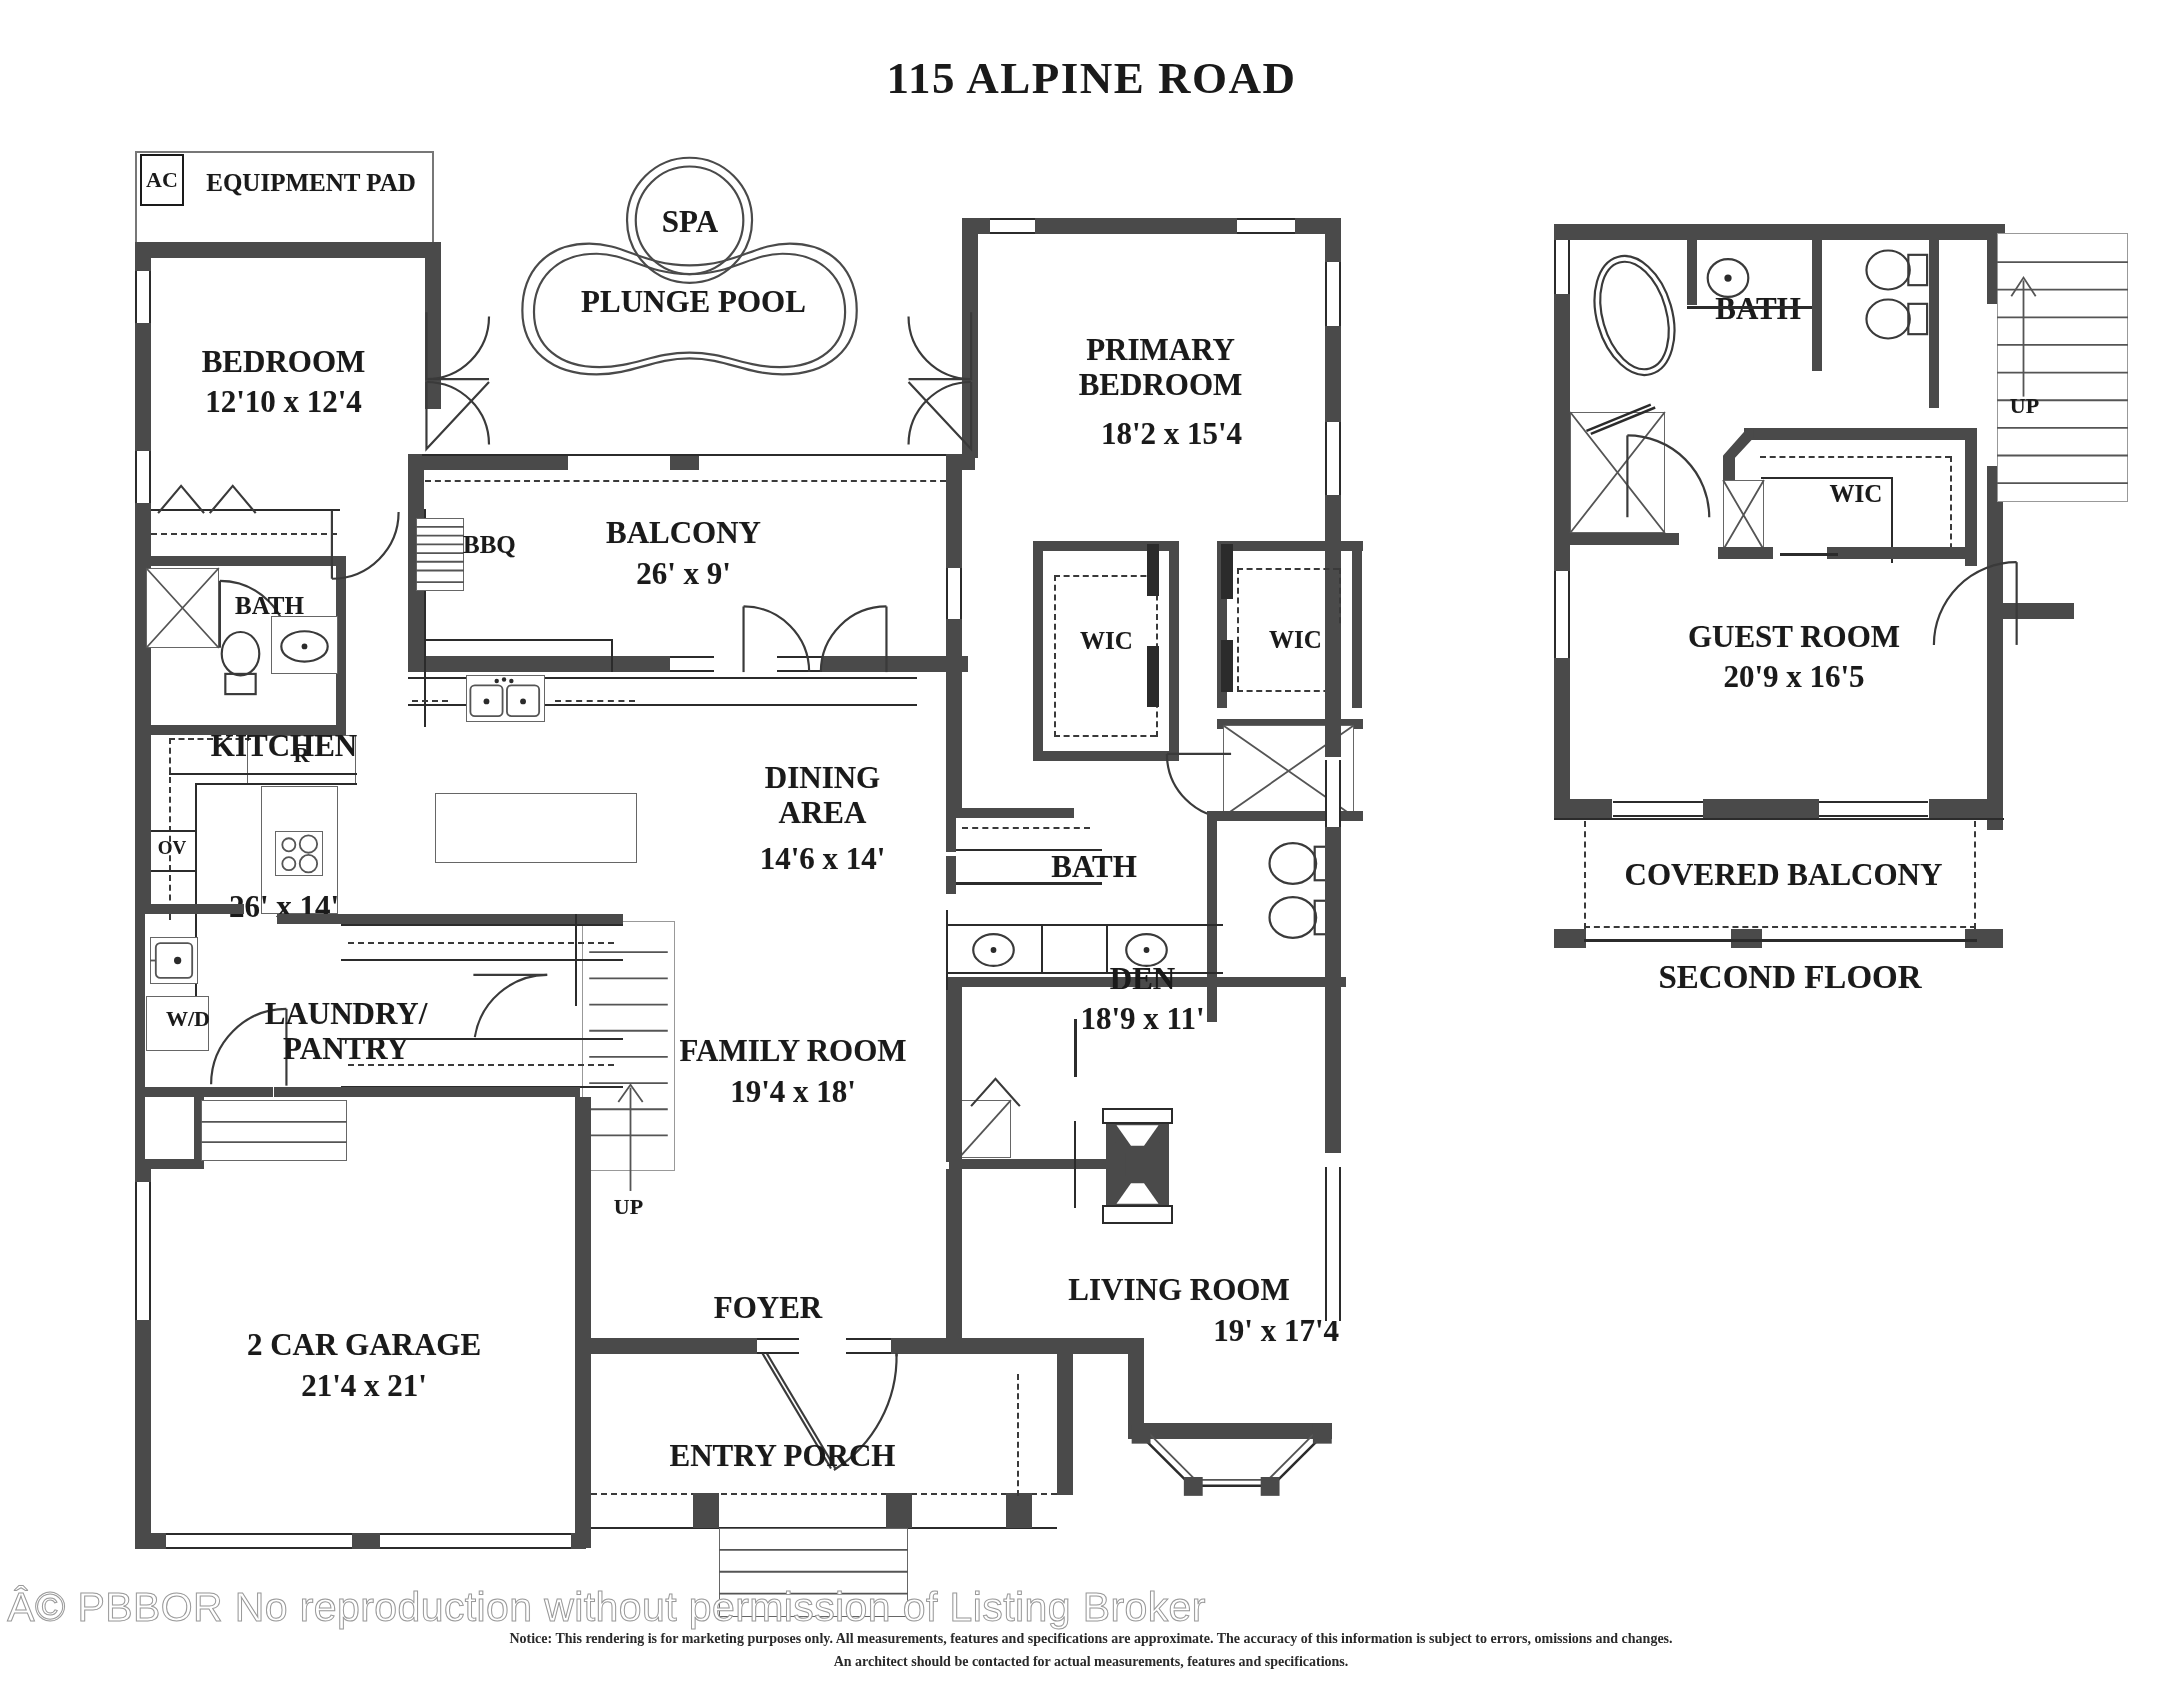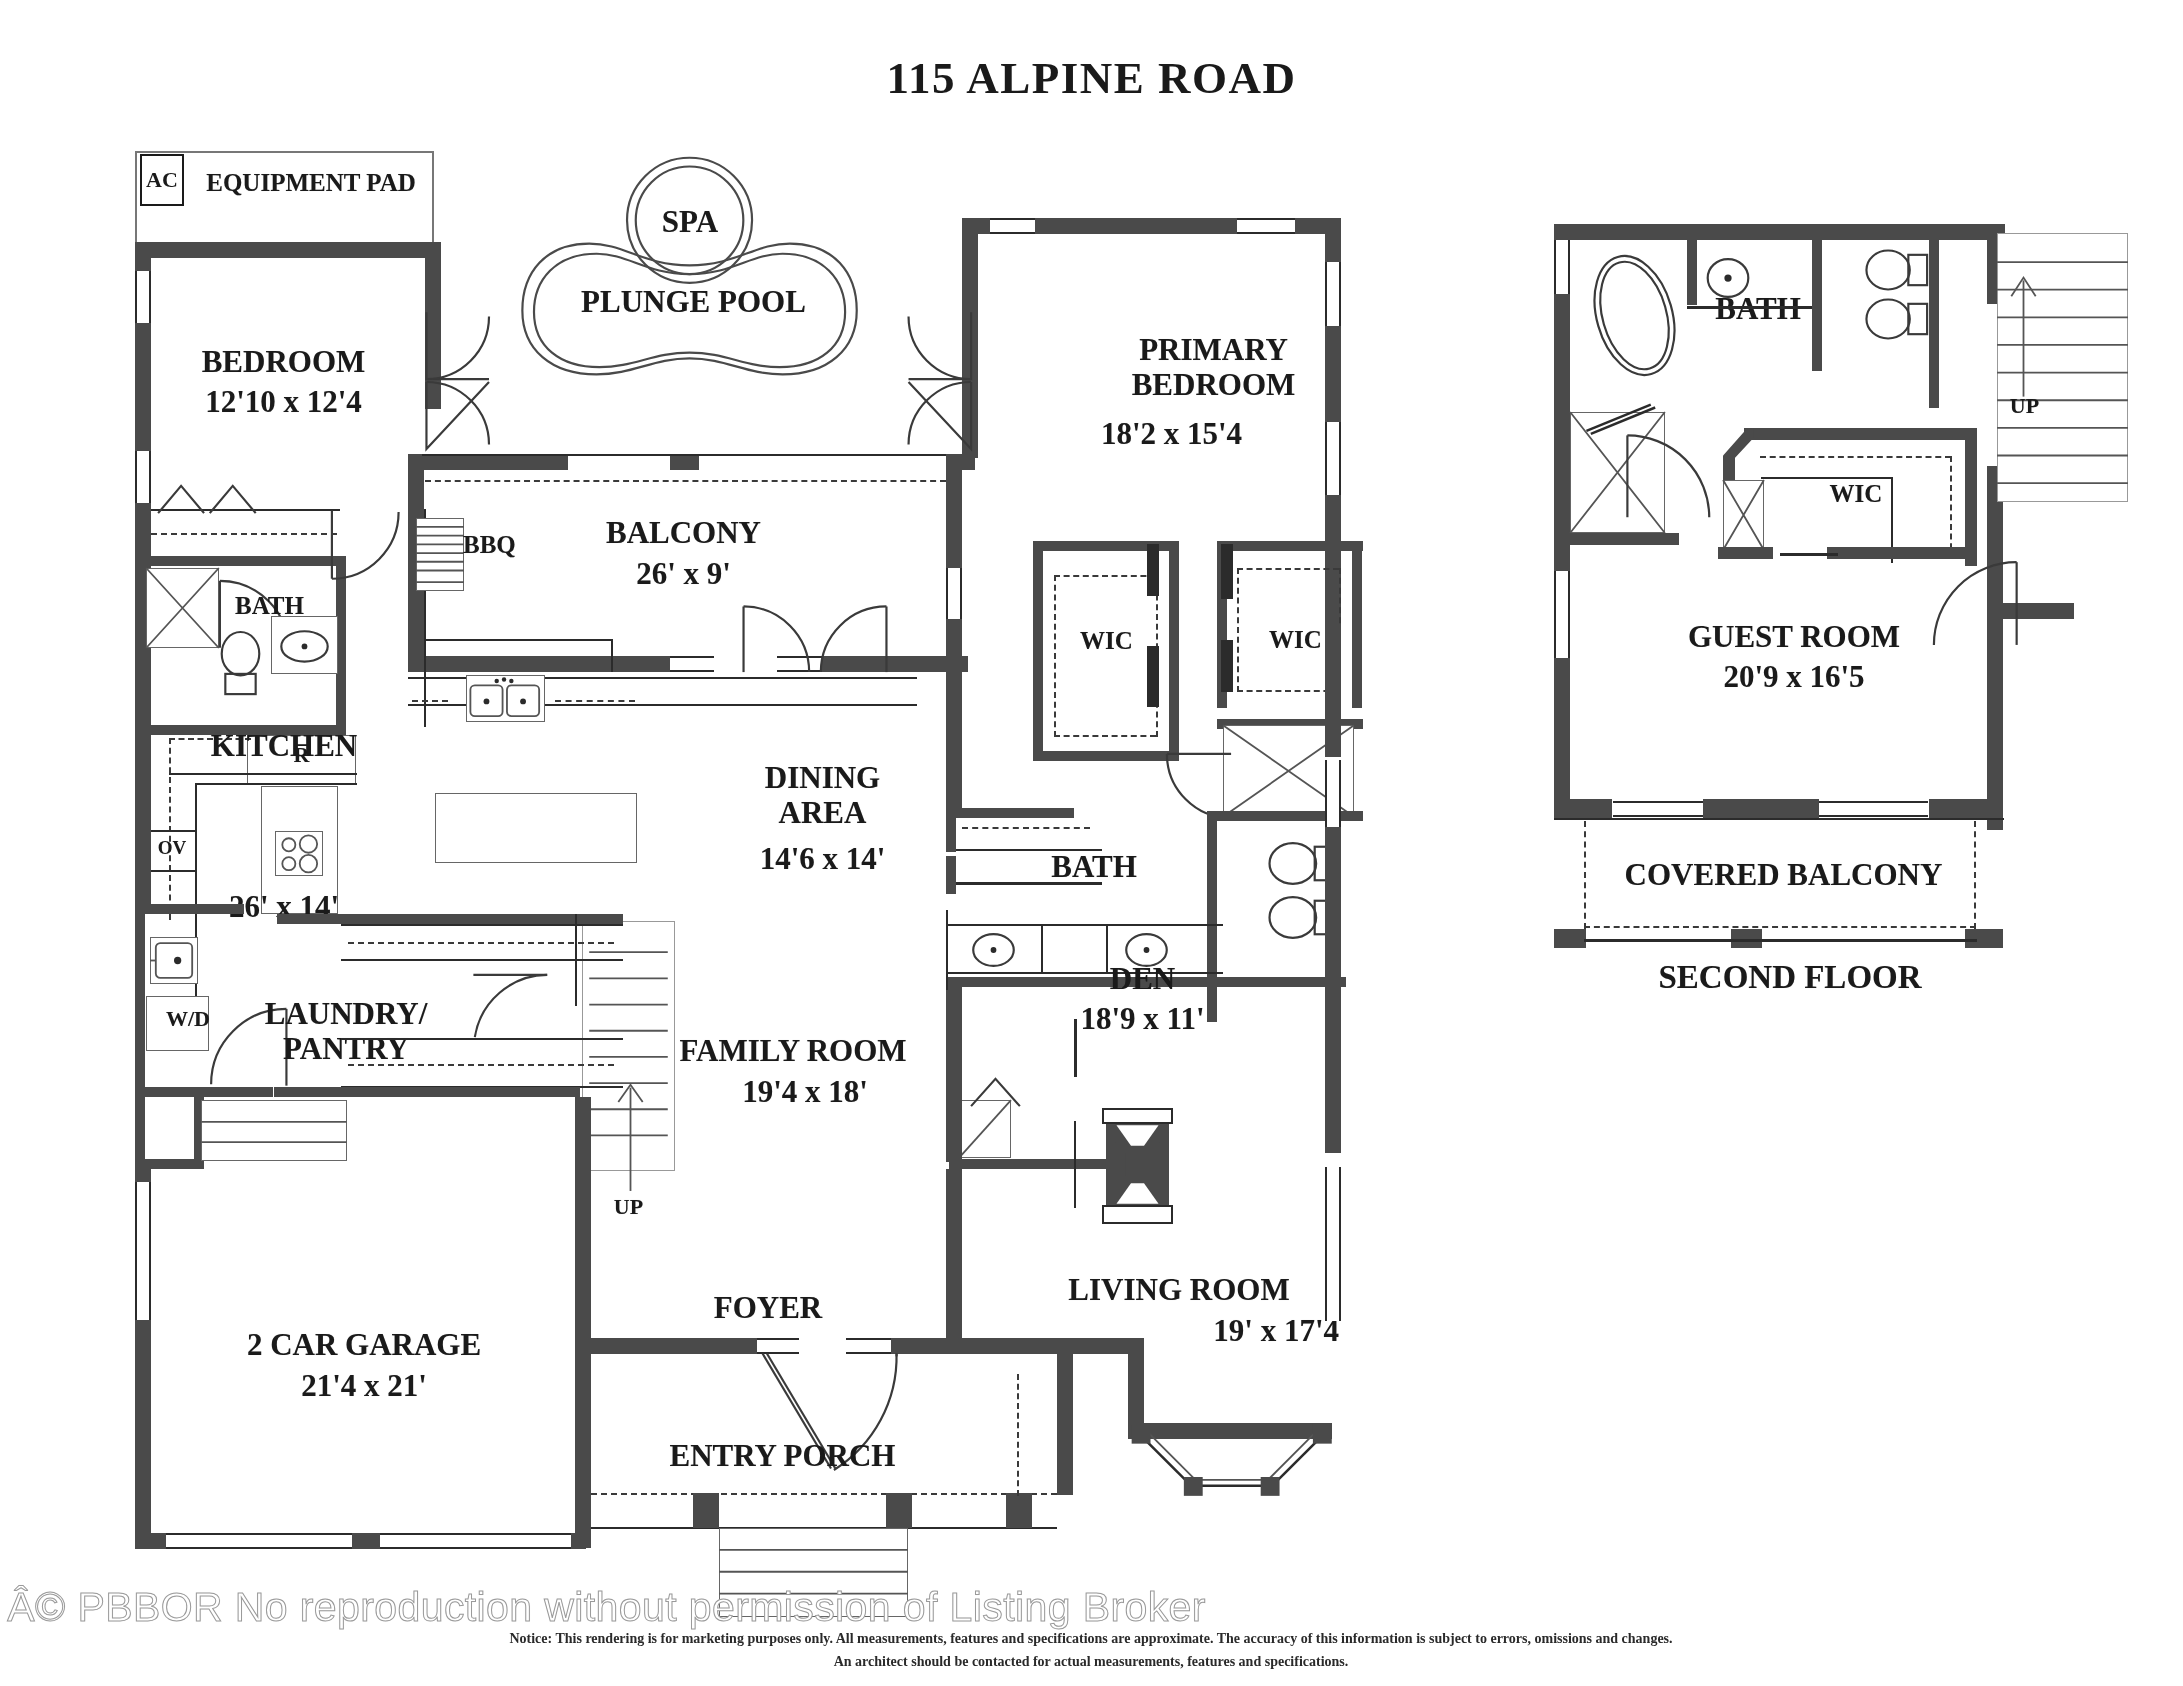--- a/index.html
+++ b/index.html
@@ -215,21 +215,21 @@
   <div class="win" style="left:1237px;top:218px;width:58px;height:16px;"></div>
   <div class="winv" style="left:1325px;top:262px;width:16px;height:64px;"></div>
   <div class="winv" style="left:1325px;top:422px;width:16px;height:73px;"></div>
 
   <svg style="left:894px;top:309px;width:80px;height:146px;" viewBox="0 0 110 200" width="80" height="146">
     <path class="sw" d="M106,4 L106,96 L20,96"></path>
     <path class="sw" d="M106,96 A86,86 0 0 1 20,10"></path>
     <path class="sw" d="M106,100 L106,192 L20,100"></path>
     <path class="sw" d="M106,100 A86,86 0 0 0 20,186"></path>
   </svg>
-  <div class="lbl l-xl" style="left:1046px;top:332px;width:335px;font-family:Liberation Serif, serif;">PRIMARY
+  <div class="lbl l-xl" style="left:993px;top:332px;width:335px;font-family:Liberation Serif, serif;">PRIMARY
 BEDROOM</div>
   <div class="lbl l-xl" style="left:1004px;top:416px;width:335px;">18'2 x 15'4</div>
 
   <div class="w" style="left:1033px;top:541px;width:146px;height:10.2px;"></div>
   <div class="w" style="left:1033px;top:541px;width:10.2px;height:218px;"></div>
   <div class="w" style="left:1169px;top:541px;width:10.2px;height:218px;"></div>
   <div class="w" style="left:1033px;top:751px;width:146px;height:10.2px;"></div>
   <div class="dash-h" style="left:1054px;top:575px;width:102px;"></div>
   <div class="dash-v" style="left:1054px;top:575px;height:162px;"></div>
   <div class="dash-v" style="left:1156px;top:575px;height:162px;"></div>
@@ -317,21 +317,21 @@
     <path d="M0,0 H86 L86,16 L60,44 L60,76 L86,104 L86,120 H0 L0,104 L26,76 L26,44 L0,16 Z" fill="#4a4a4a"></path>
     <path d="M14,6 H72 L52,34 H34 Z" fill="#ffffff"></path>
     <path d="M14,114 H72 L52,86 H34 Z" fill="#ffffff"></path>
   </svg>
   <div class="box" style="left:1102px;top:1108px;width:71px;height:16px;"></div>
   <div class="box" style="left:1102px;top:1205px;width:71px;height:19px;"></div>
   <div class="t" style="left:1074px;top:1121px;width:2.2px;height:87px;"></div>
   <div class="t" style="left:1074px;top:1019px;width:2.9px;height:58px;"></div>
 
   <div class="lbl l-xl" style="left:633px;top:1033px;width:320px;">FAMILY ROOM</div>
-  <div class="lbl l-xl" style="left:633px;top:1074px;width:320px;margin-left:12px;">19'4 x 18'</div>
+  <div class="lbl l-xl" style="left:633px;top:1074px;width:320px;">19'4 x 18'</div>
 
   <div class="boxl" style="left:589px;top:926px;width:79px;height:240px;"></div>
   <div class="boxl" style="left:582px;top:921px;width:93px;height:250px;border-color:#999;"></div>
   <svg style="left:589px;top:926px;width:79px;height:240px;" viewBox="0 0 108 330" width="79" height="240">
     <path class="sw2" d="M0,36 H108 M0,72 H108 M0,108 H108 M0,144 H108 M0,180 H108 M0,216 H108 M0,252 H108 M0,288 H108"></path>
   </svg>
   <svg style="left:614px;top:1077px;width:33px;height:116px;" viewBox="0 0 46 160" width="33" height="116">
     <path class="sw2" d="M23,158 L23,14"></path>
       <path class="sw2" d="M6,34 L23,10 L40,34"></path>
   </svg>

